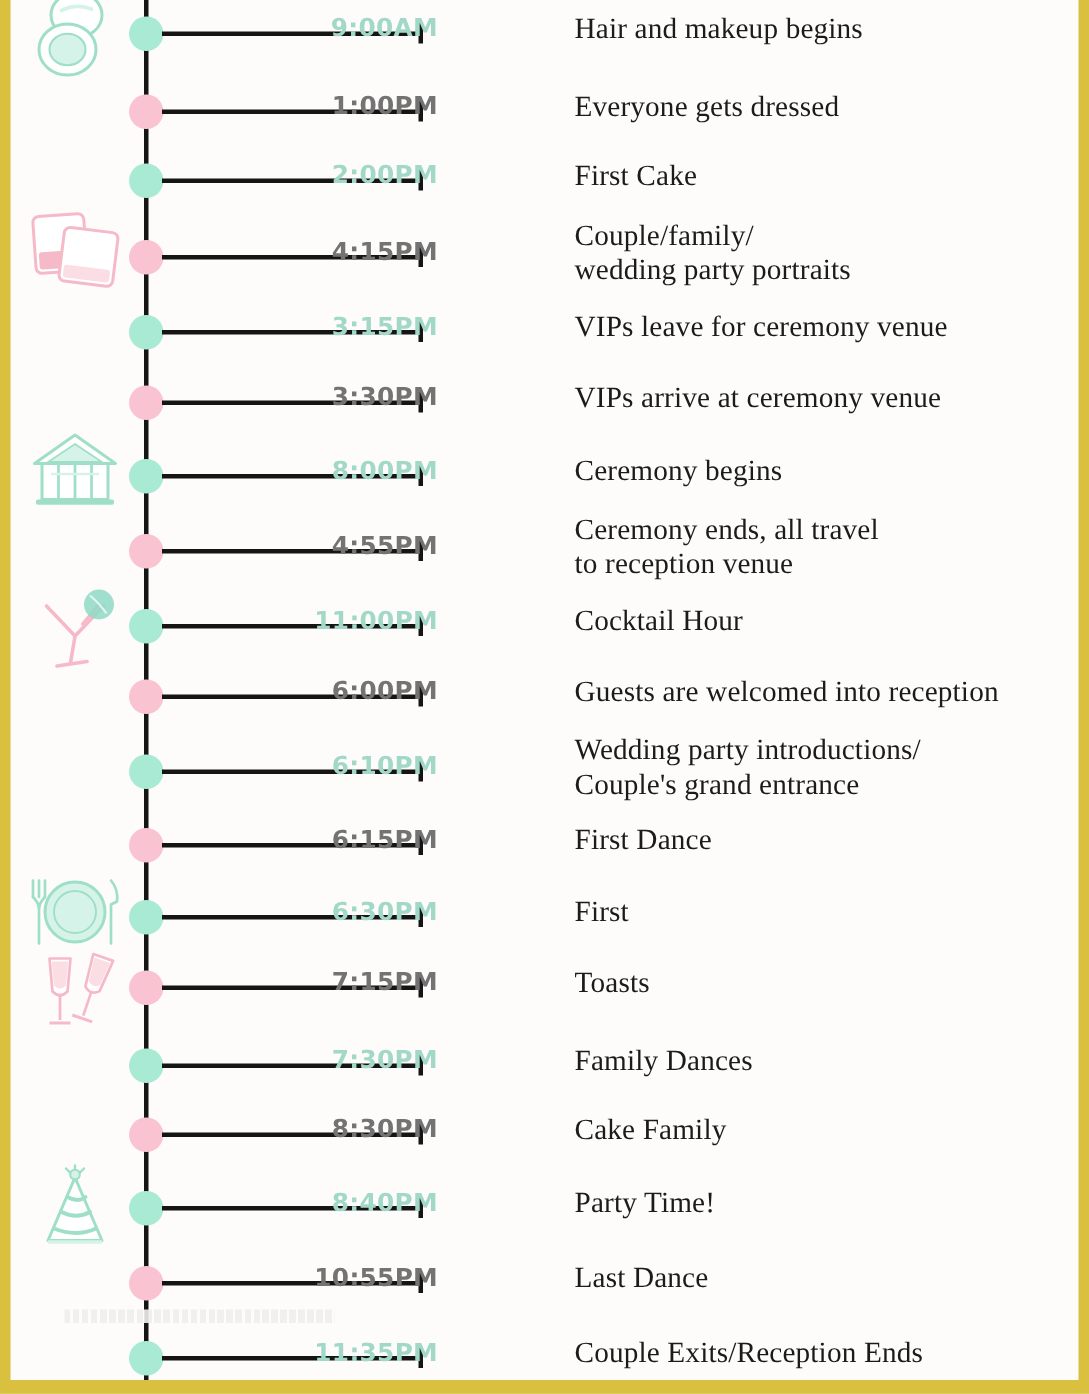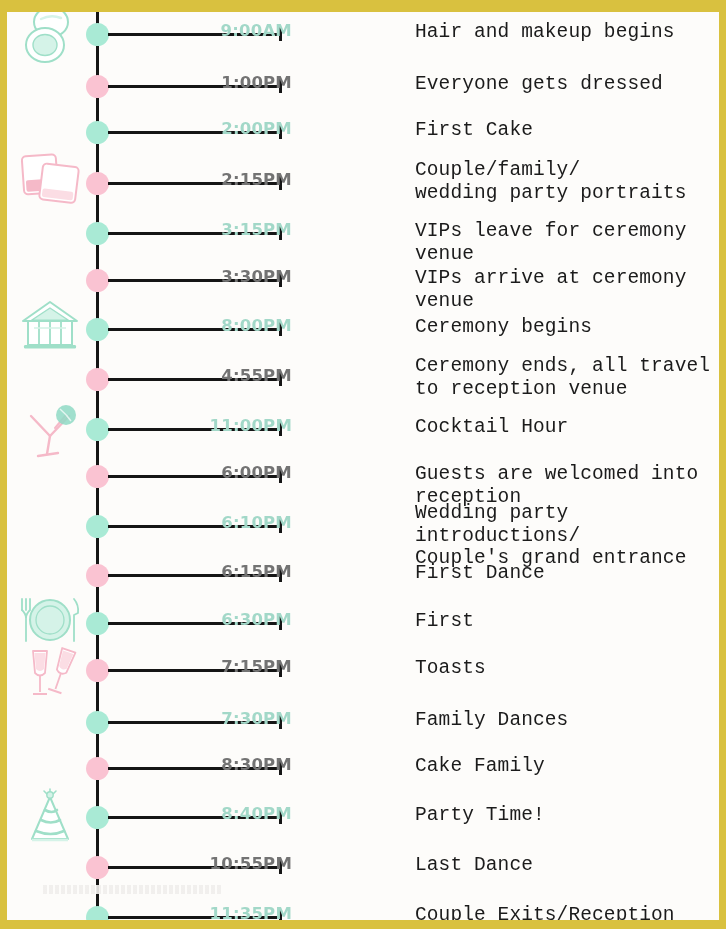--- a/index.html
+++ b/index.html
@@ -9,21 +9,21 @@
     background:#d9c13f;
     font-family:"Liberation Sans", sans-serif;
     overflow:hidden;
   }
 
   
   #frame {
     position:relative;
     width:726px; height:929px;
     background:#d9c13f;
-    padding:12px 7px 9px 7px;
+    padding:0 7px 9px 7px;
   }
   #sheet {
     position:relative;
     width:100%; height:100%;
     background:#fdfcfa;
     overflow:hidden;
   }
 
   
   .icon-wrap {
@@ -86,23 +86,23 @@
     font-size:16.5px;
     font-weight:700;
     letter-spacing:0.2px;
     white-space:nowrap;
   }
   .time.mint { color:#a2d8c8; }
   .time.pink { color:#737373; }
 
   .event {
     position:absolute;
-    left:408px;
+    left:376px;
     right:4px;
-    font-family:Liberation Mono, monospace;
+    font-family:Liberation Serif, serif;
     font-size:19.5px;
     color:#1b1b1b;
     line-height:1.16;
     white-space:pre-line;
     letter-spacing:0.1px;
   }
   .event.one  { top:-13px; }
   .event.two  { top:-24px; }
 
   
@@ -224,21 +224,21 @@
           <div class="dot mint"></div>
           <div class="hline"></div>
           <div class="tick"></div>
           <div class="time mint">2:00PM</div>
           <div class="event one">First Cake</div>
         </div>
         <div class="row" style="top: 171px;">
           <div class="dot pink"></div>
           <div class="hline"></div>
           <div class="tick"></div>
-          <div class="time pink">2:15PM</div>
+          <div class="time pink">4:15PM</div>
           <div class="event two">Couple/family/
 wedding party portraits</div>
         </div>
         <div class="row" style="top: 221px;">
           <div class="dot mint"></div>
           <div class="hline"></div>
           <div class="tick"></div>
           <div class="time mint">3:15PM</div>
           <div class="event one">VIPs leave for ceremony venue</div>
         </div>

